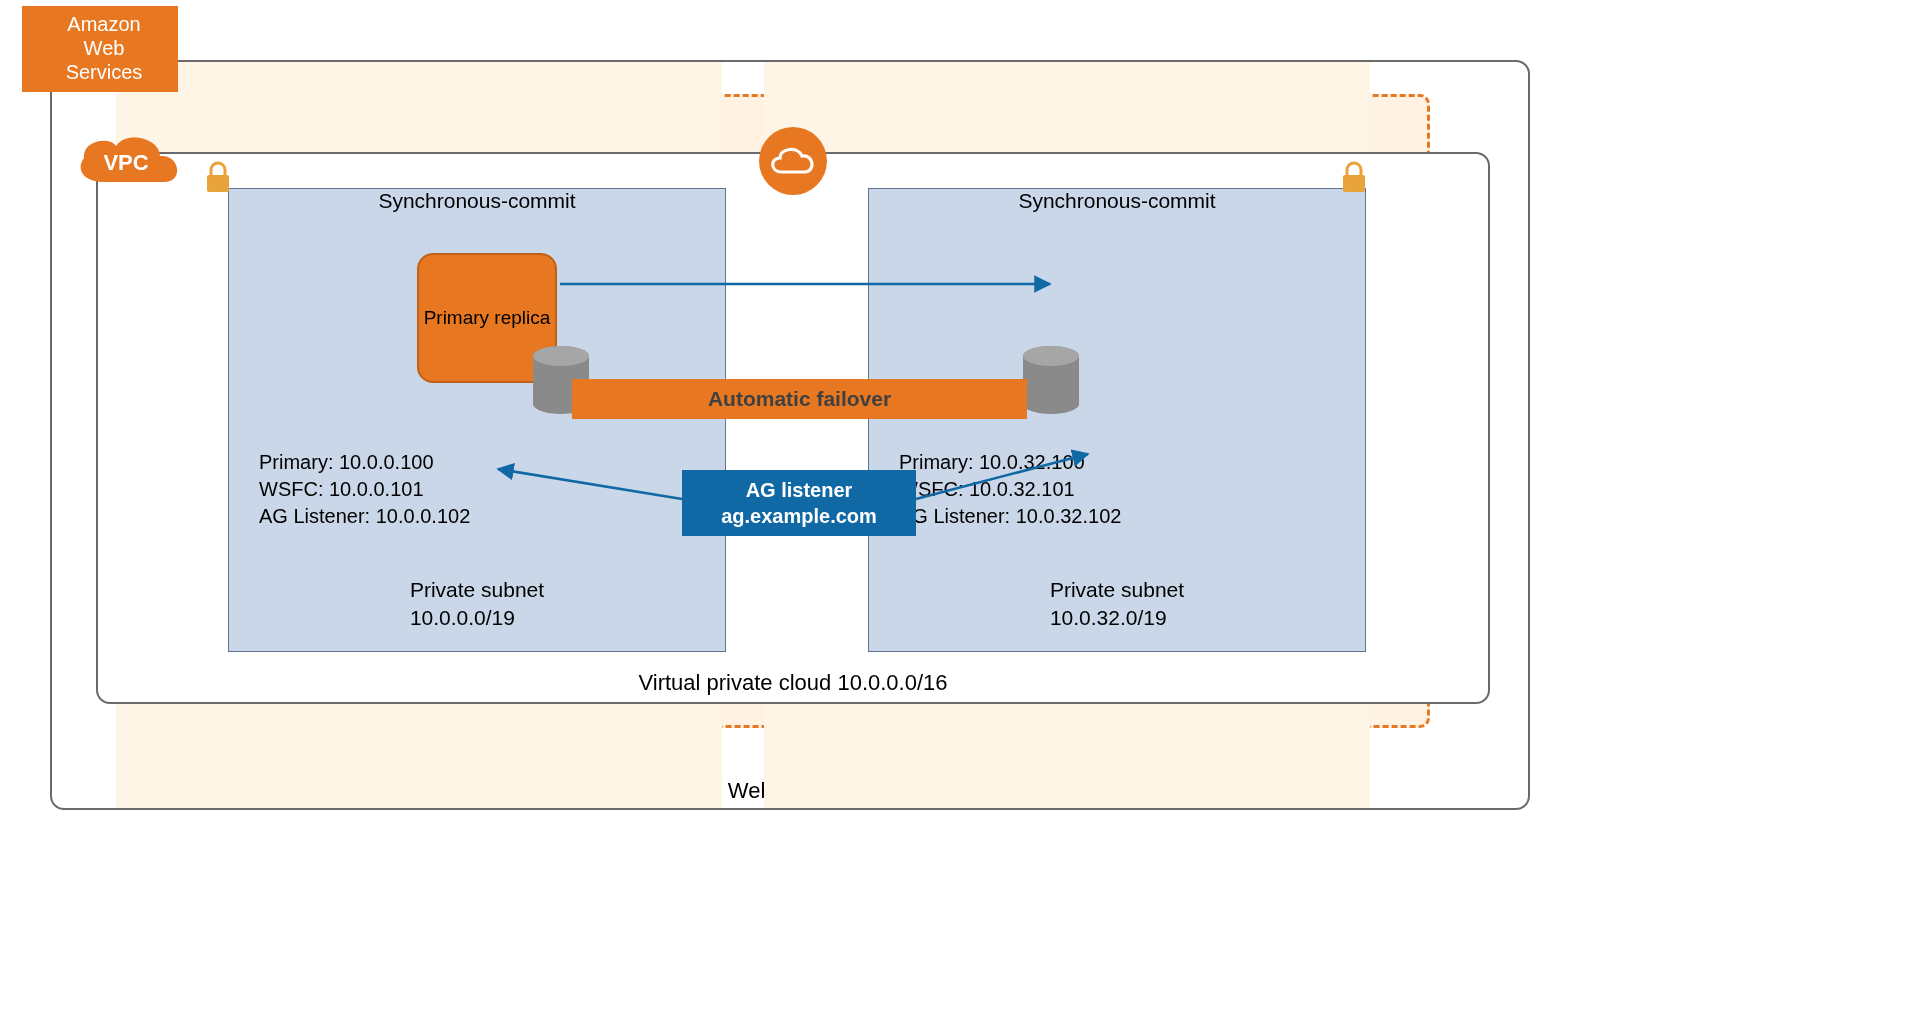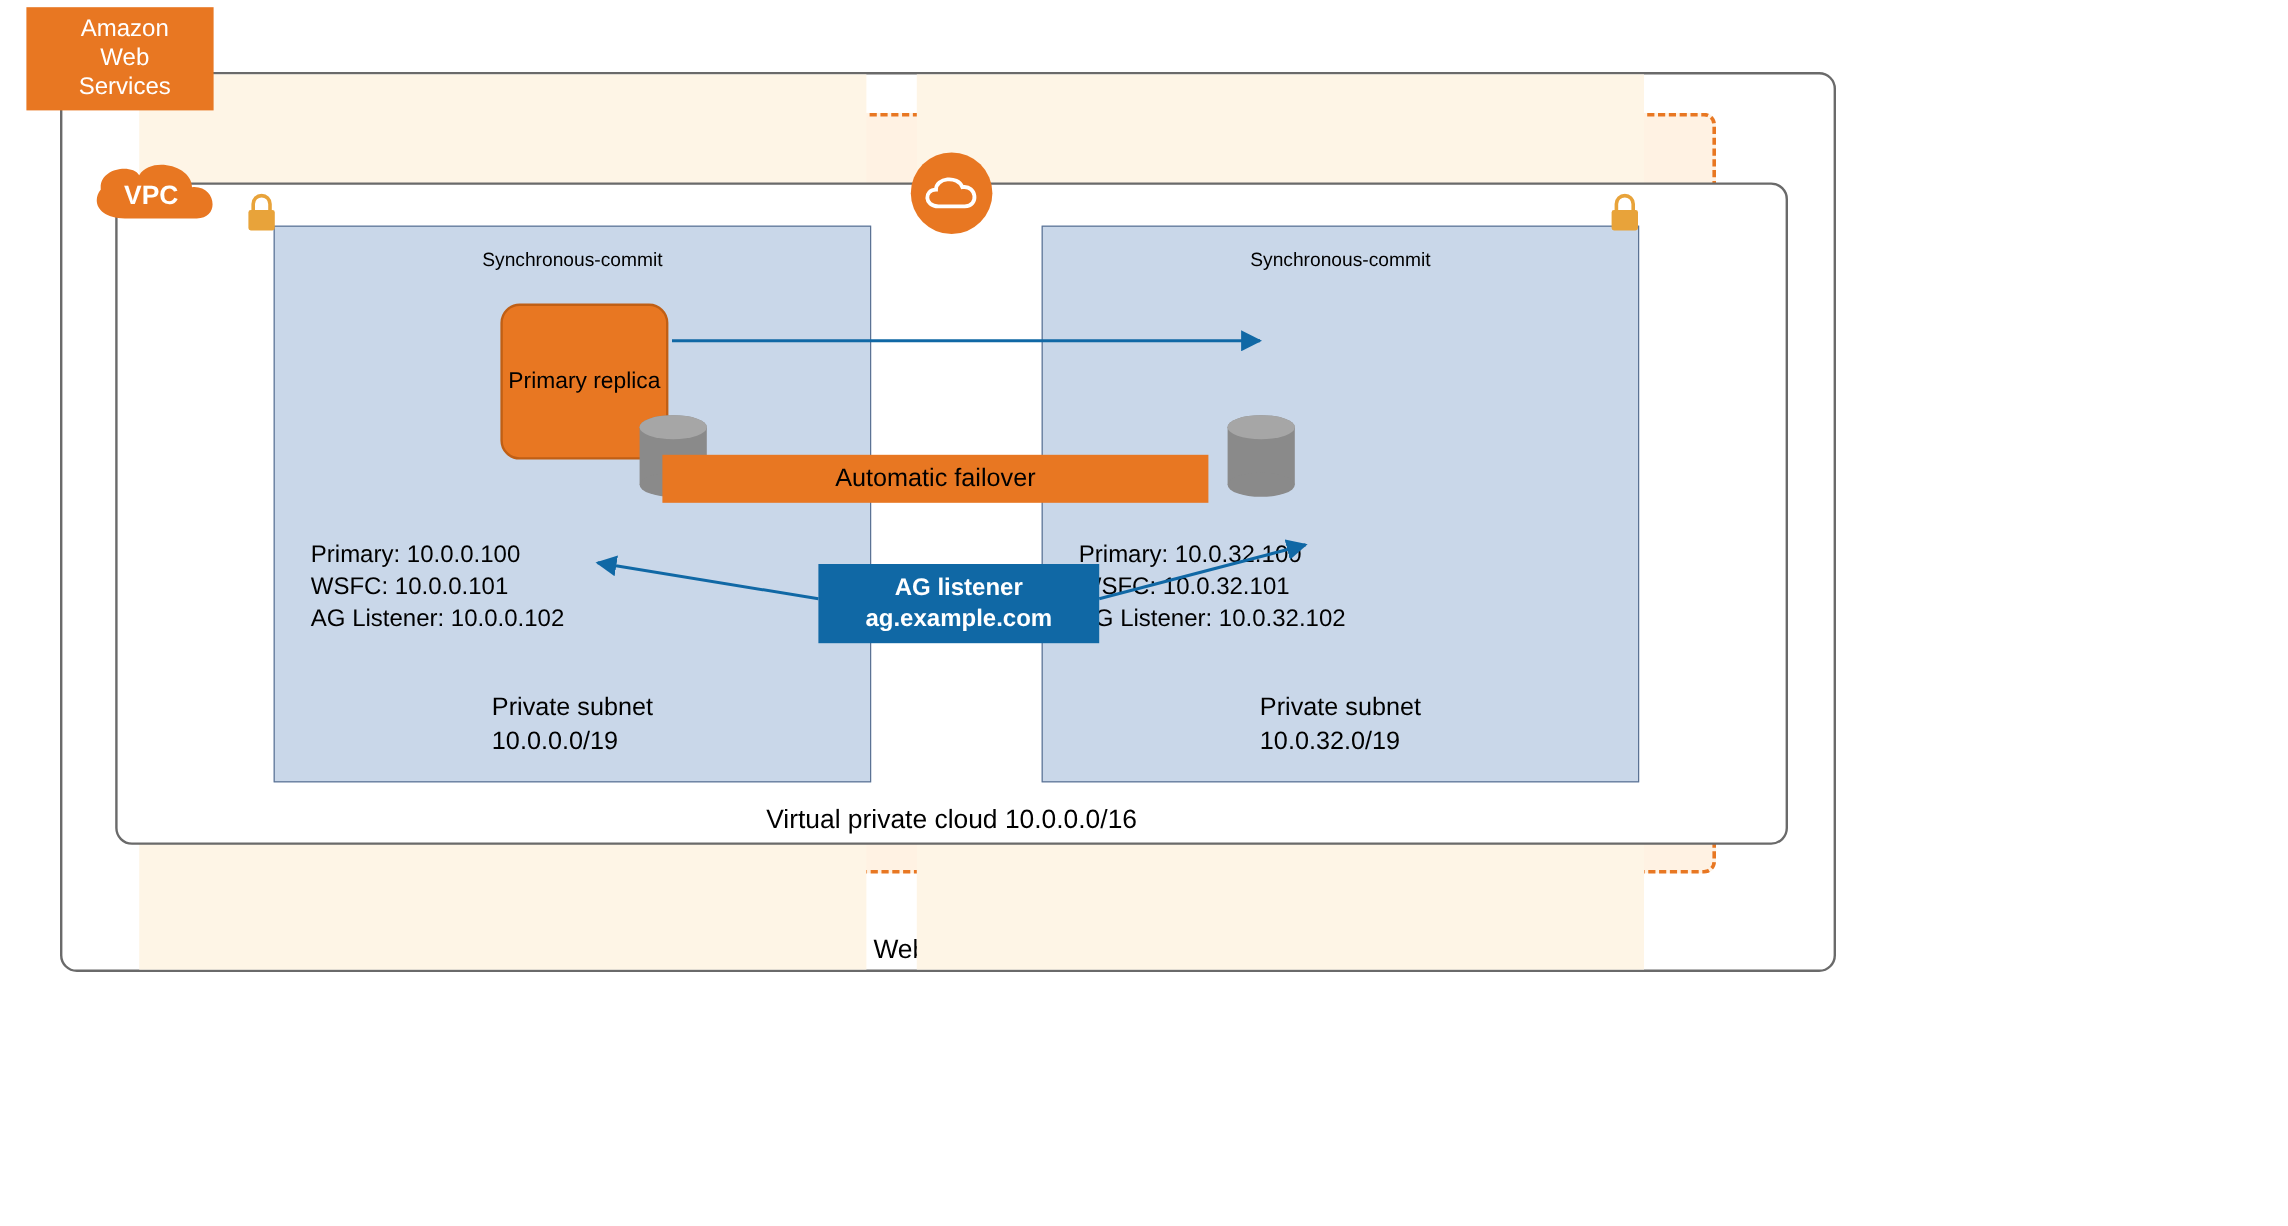--- a/index.html
+++ b/index.html
@@ -120,22 +120,22 @@
     .subnet1 { left: 130px; }
     .subnet2 { left: 770px; }
     .lock-icon {
       position: absolute;
       left: -26px;
       top: -28px;
       z-index: 25;
     }
     .subnet-title {
       text-align: center;
-      font-size: 16px;
-      margin-top: 20px;
+      font-size: 21px;
+      margin-top: 0;
     }
     .replica {
       position: absolute;
       top: 64px;
       width: 140px;
       height: 130px;
       background: #e87722;
       border: 2px solid #c05f15;
       border-radius: 16px;
       display: flex;
@@ -151,26 +151,26 @@
     .replica2 { left: 188px; }
     .db-cylinder {
       position: absolute;
       left: 300px;
       top: 155px;
       z-index: 22;
     }
     .failover-bar {
       position: absolute;
       top: 225px;
-      left: 454px;
+      left: 474px;
       width: 455px;
       height: 40px;
       background: #e87722;
-      color: #000000;
-      font-weight: normal;
+      color: #404040;
+      font-weight: bold;
       font-size: 21px;
       display: flex;
       align-items: center;
       justify-content: center;
       z-index: 18;
     }
     .ip-block {
       position: absolute;
       top: 260px;
       left: 30px;

